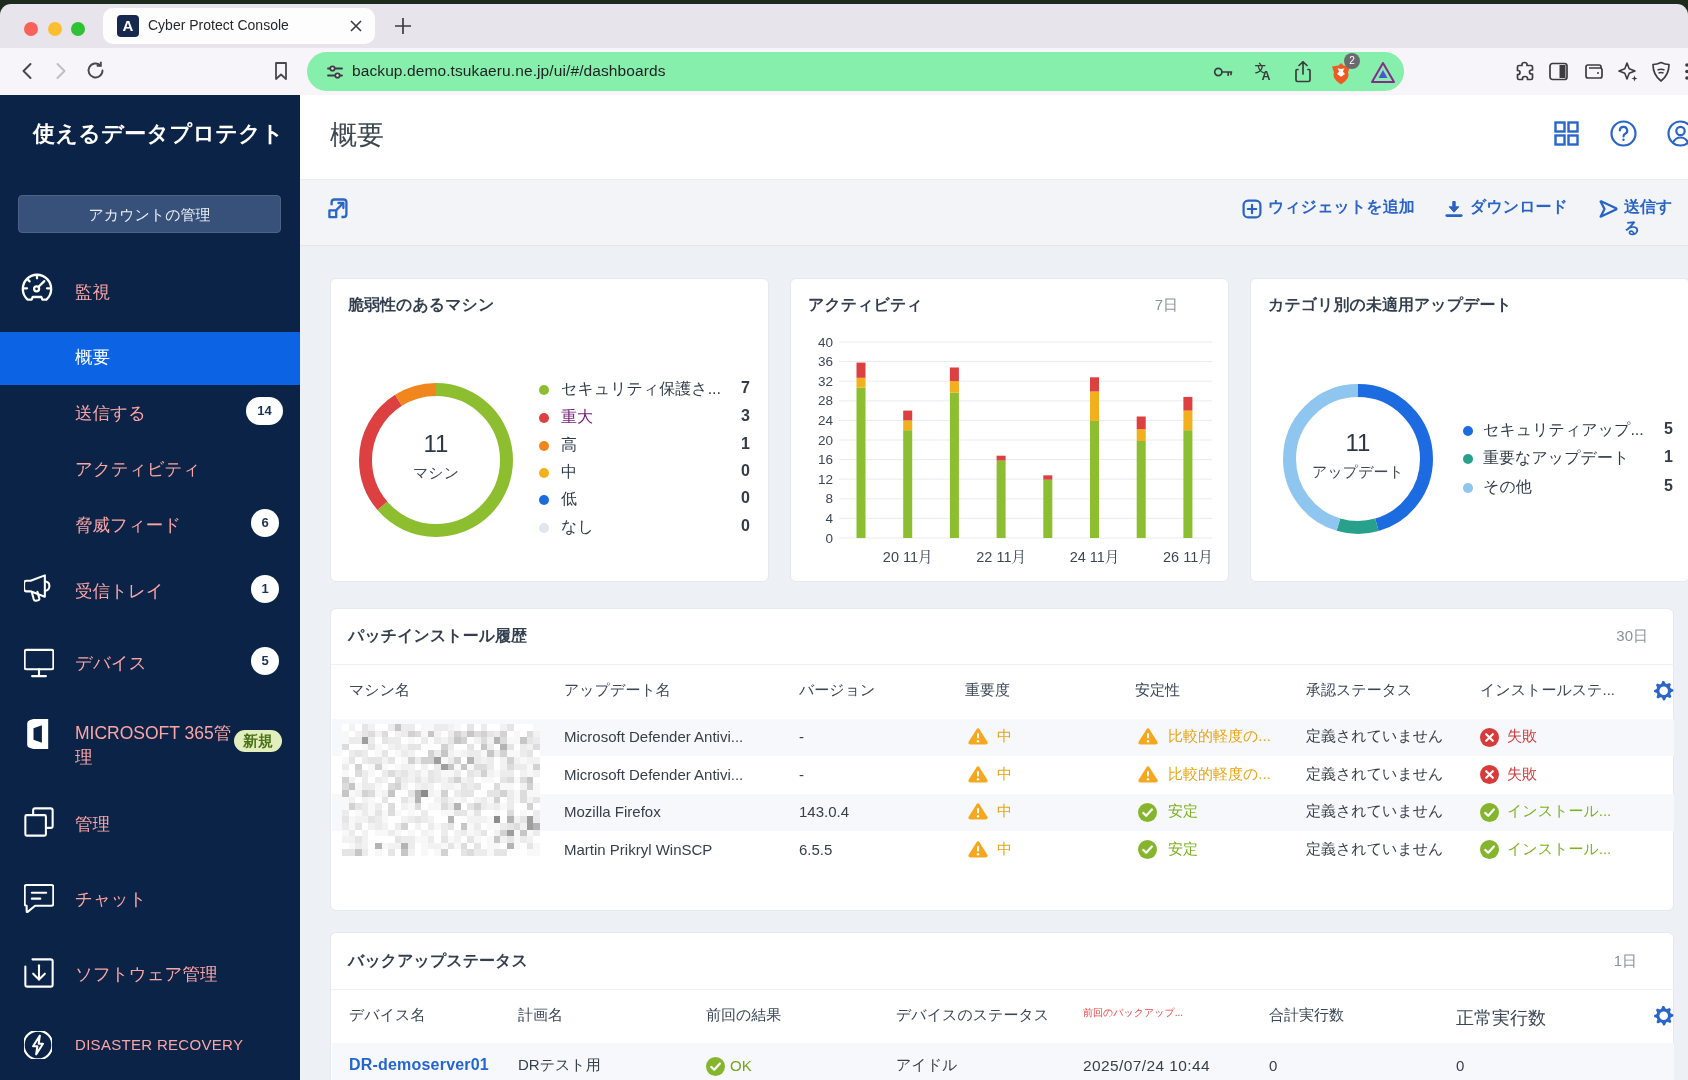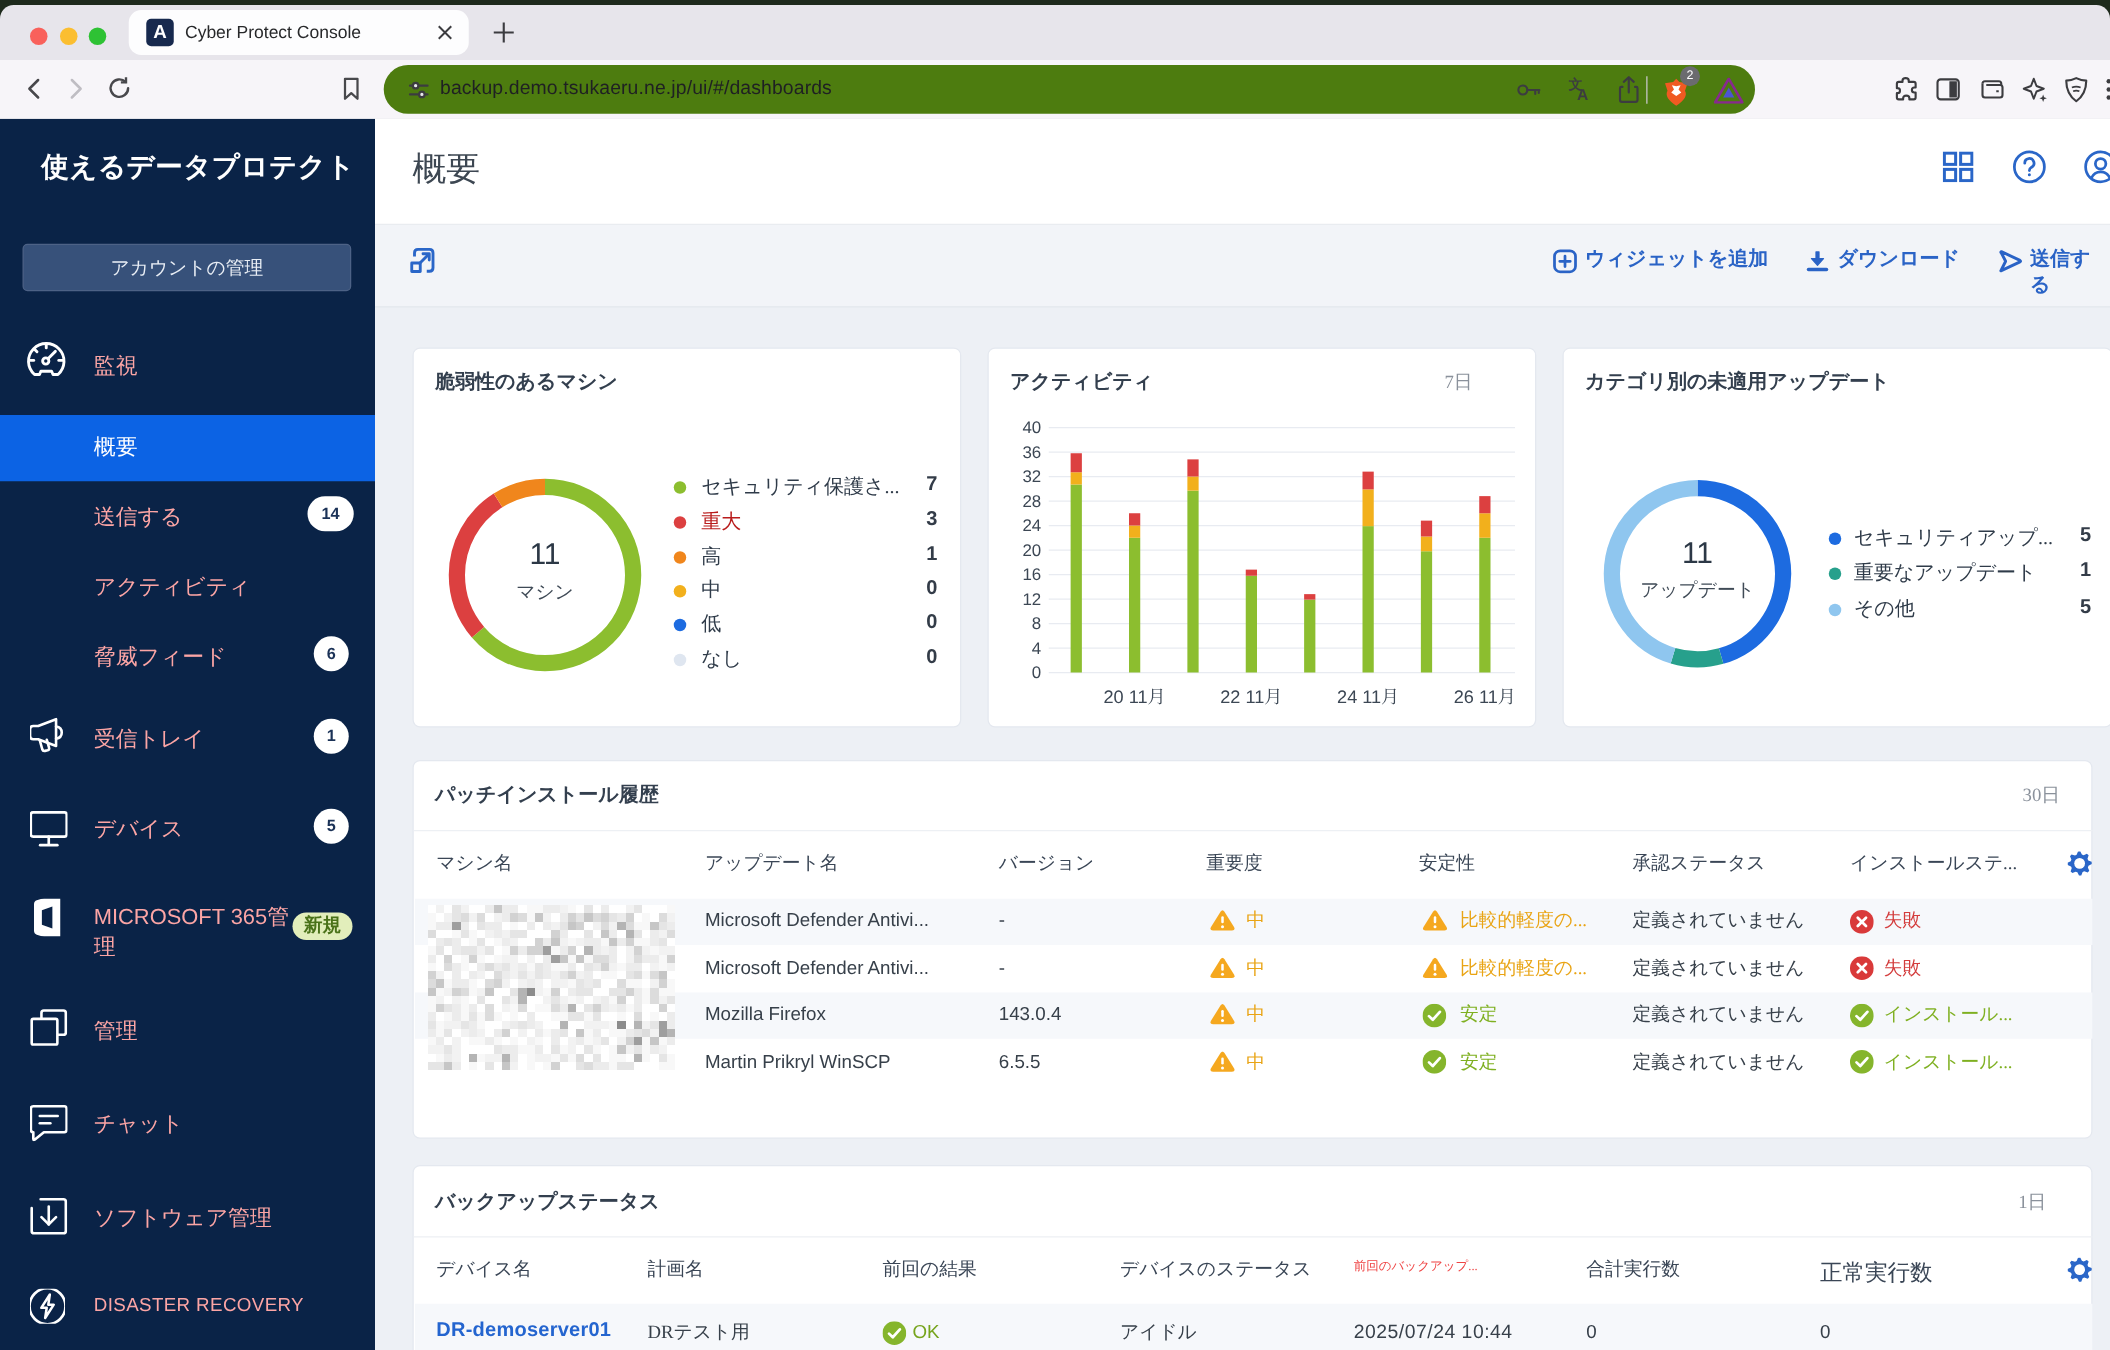--- a/index.html
+++ b/index.html
@@ -1,27 +1,27 @@
 <!DOCTYPE html>
 <html><head>
 <meta charset="utf-8">
 <style>
 * { margin:0; padding:0; box-sizing:border-box; }
 html,body { width:1688px; height:1080px; overflow:hidden; background:#1e2a1c; font-family:"Liberation Sans",sans-serif; }
 .abs { position:absolute; }
-.jm { font-family:Liberation Serif, serif; }
+.jm { font-family:Liberation Sans, sans-serif; }
 
 #win { position:absolute; left:0; top:4px; width:1688px; height:1076px; background:#e7e5eb; border-radius:11px 11px 0 0; }
 #tabbar { position:absolute; left:0; top:0; width:1688px; height:44px; }
 .tl { position:absolute; top:18px; width:14px; height:14px; border-radius:50%; }
 #tab { position:absolute; left:103px; top:4px; width:272px; height:36px; background:#fdfdfe; border-radius:10px; }
 #favicon { position:absolute; left:14px; top:7px; width:22px; height:22px; background:#17294e; border-radius:4px; color:#fff; font-size:15px; font-weight:bold; text-align:center; line-height:22px; }
 #tabtitle { position:absolute; left:45px; top:9px; font-size:14px; color:#27282a; }
 #urlrow { position:absolute; left:0; top:44px; width:1688px; height:47px; background:#f7f5f9; }
-#urlpill { position:absolute; left:307px; top:4px; width:1097px; height:39px; background:#4d7c0f; border-radius:20px; }
+#urlpill { position:absolute; left:307px; top:4px; width:1097px; height:39px; background:#86efac; border-radius:20px; }
 #urltext { position:absolute; left:45px; top:10px; font-size:15.5px; color:#1f2023; letter-spacing:0.1px; }
 
 #app { position:absolute; left:0; top:91px; width:1688px; height:985px; background:#edf0f5; overflow:hidden; }
 #sidebar { position:absolute; left:0; top:0; width:300px; height:985px; background:#0a2347; color:#fff; }
 #sbtitle { position:absolute; left:33px; top:24px; font-size:22px; font-weight:bold; color:#fff; letter-spacing:0.4px; }
 #acctbtn { position:absolute; left:18px; top:100px; width:263px; height:38px; background:#37517a; border:1px solid #4d6286; border-radius:4px; text-align:center; line-height:38px; font-size:15px; color:#e9eef5; }
 .mitem { position:absolute; left:0; width:300px; height:56px; }
 .mlabel { position:absolute; left:75px; font-size:17.5px; color:#fca5a5; }
 .micon { position:absolute; left:24px; width:30px; height:30px; }
 .badge { position:absolute; background:#fff; color:#1b3257; font-weight:bold; font-size:13px; text-align:center; border-radius:14px; }
@@ -301,21 +301,21 @@
             <circle cx="105" cy="181" r="70.5" fill="none" stroke="#8cbe2f" stroke-width="13" stroke-dasharray="281.89 161.08" stroke-dashoffset="-0.00" transform="rotate(-90 105 181)"></circle>
             <circle cx="105" cy="181" r="70.5" fill="none" stroke="#dc4040" stroke-width="13" stroke-dasharray="120.81 322.16" stroke-dashoffset="-281.89" transform="rotate(-90 105 181)"></circle>
             <circle cx="105" cy="181" r="70.5" fill="none" stroke="#f0861c" stroke-width="13" stroke-dasharray="40.27 402.70" stroke-dashoffset="-402.70" transform="rotate(-90 105 181)"></circle>
           </svg>
         <div class="abs" style="left:55px;top:151px;width:100px;text-align:center;font-size:24px;font-weight:500;color:#2c3846">11</div>
         <div class="abs jm" style="left:55px;top:185px;width:100px;text-align:center;font-size:15px;color:#3f4a56">マシン</div>
         <div class="abs" style="left:208px;top:106px;width:10px;height:10px;border-radius:50%;background:#8cbe2f"></div>
           <div class="abs jm" style="left:230px;top:100px;font-size:16px;color:#2f3b49">セキュリティ保護さ...</div>
           <div class="abs" style="left:389px;top:100px;width:30px;text-align:right;font-size:16px;font-weight:bold;color:#333c48">7</div>
           <div class="abs" style="left:208px;top:134px;width:10px;height:10px;border-radius:50%;background:#dc4040"></div>
-          <div class="abs jm" style="left:230px;top:128px;font-size:16px;color:#b91c1c">重大</div>
+          <div class="abs jm" style="left:230px;top:128px;font-size:16px;color:#701a75">重大</div>
           <div class="abs" style="left:389px;top:128px;width:30px;text-align:right;font-size:16px;font-weight:bold;color:#333c48">3</div>
           <div class="abs" style="left:208px;top:162px;width:10px;height:10px;border-radius:50%;background:#f0861c"></div>
           <div class="abs jm" style="left:230px;top:156px;font-size:16px;color:#2f3b49">高</div>
           <div class="abs" style="left:389px;top:156px;width:30px;text-align:right;font-size:16px;font-weight:bold;color:#333c48">1</div>
           <div class="abs" style="left:208px;top:189px;width:10px;height:10px;border-radius:50%;background:#f2b01c"></div>
           <div class="abs jm" style="left:230px;top:183px;font-size:16px;color:#2f3b49">中</div>
           <div class="abs" style="left:389px;top:183px;width:30px;text-align:right;font-size:16px;font-weight:bold;color:#333c48">0</div>
           <div class="abs" style="left:208px;top:216px;width:10px;height:10px;border-radius:50%;background:#1d6be0"></div>
           <div class="abs jm" style="left:230px;top:210px;font-size:16px;color:#2f3b49">低</div>
           <div class="abs" style="left:389px;top:210px;width:30px;text-align:right;font-size:16px;font-weight:bold;color:#333c48">0</div>

